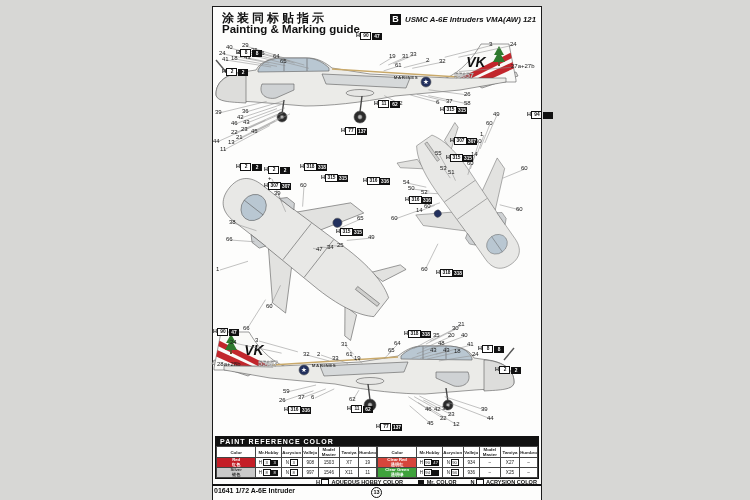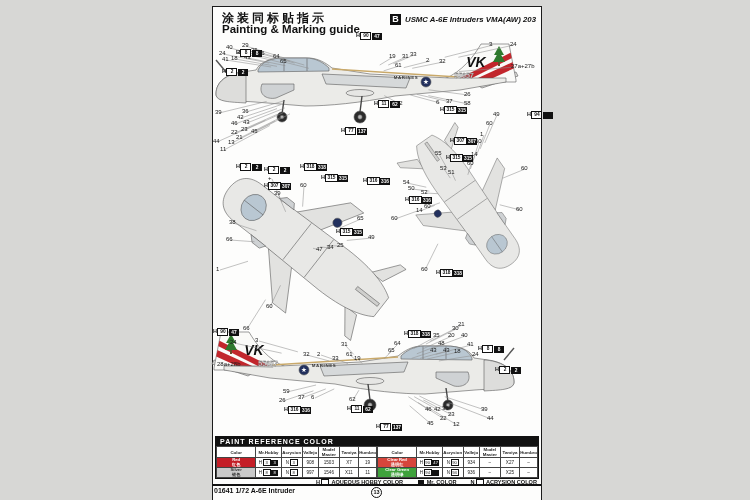--- a/index.html
+++ b/index.html
@@ -54,21 +54,21 @@
 </style>
 </head>
 <body>
 
 <div class="page"></div>
 
 <div class="hdr-zh">涂装同标贴指示</div>
 <div class="hdr-en">Painting &amp; Marking guide</div>
 <div class="scheme">
   <span class="schemebox">B</span>
-  <span class="schemename">USMC A-6E Intruders VMA(AW) 203</span>
+  <span class="schemename">USMC A-6E Intruders VMA(AW) 121</span>
 </div>
 
 <div class="view" style="left:210px;top:38px;width:310px;height:112px">
 <svg width="310" height="112" viewBox="0 0 310 112">
   <defs>
         <clipPath id="fc1">
           <path d="M234,41 C252,34 264,18 271,6 L299,6 C301,18 304,30 306,42 L306,44 L234,44 Z"></path>
         </clipPath>
       </defs>
   <g stroke="#5a5a5a" stroke-width="0.6">

